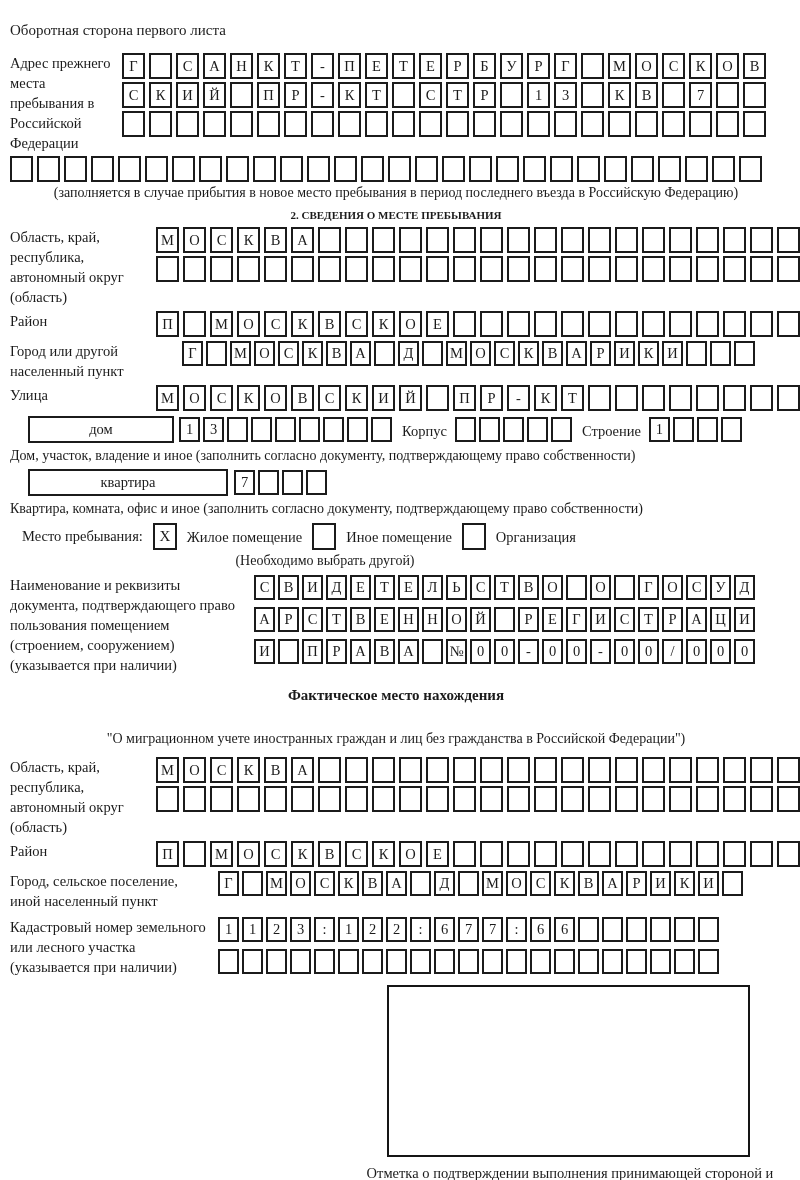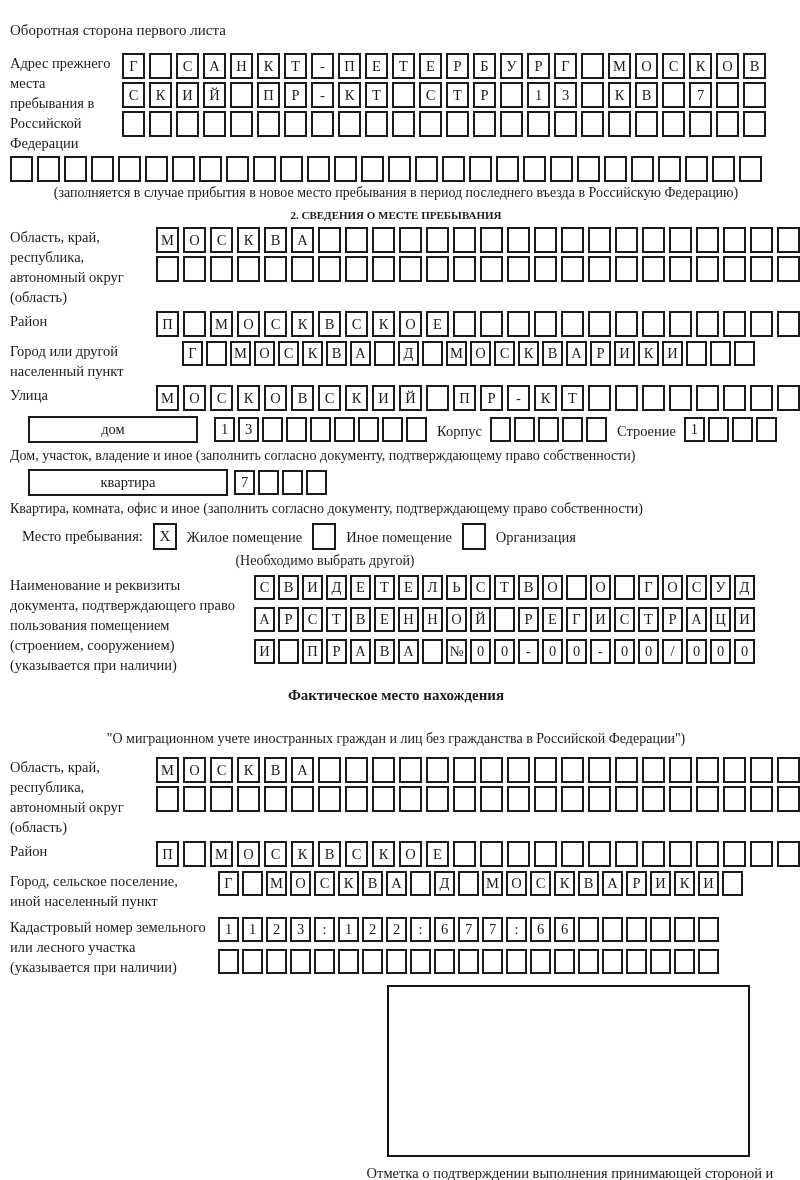--- a/index.html
+++ b/index.html
@@ -27,21 +27,21 @@
   }
   .boxrow-s .cell { width:21px; height:25px; }
   .fullrow { margin-top:3px; }
   .note { font-size:14px; margin:3px 0 2px 0; }
   .center { text-align:center; }
   .sec-title { text-align:center; font-weight:bold; font-size:11px; margin:8px 0 6px 0; }
   .named-box {
     flex:none; height:27px; box-sizing:border-box; border:2px solid #1b1b1b;
     display:flex; align-items:center; justify-content:center; font-size:14.5px;
   }
-  .dom-box { width:170px; margin-right:16px; }
+  .dom-box { width:146px; margin-right:5px; }
   .kv-box  { width:200px; margin-right:6px; }
   .inline-label { padding:3px 8px 0 10px; }
   .mesto-row { margin:6px 0 0 12px; align-items:center; }
   .cb {
     flex:none; width:24px; height:27px; box-sizing:border-box; border:2px solid #1b1b1b;
     display:flex; align-items:center; justify-content:center; font-size:15px; margin:0 10px 0 10px;
   }
   .opt-label { padding-top:1px; }
   .mesto-note { margin:3px 0 6px 150px; width:330px; text-align:center; font-size:14px; }
   .indent { margin-left:18px; margin-top:5px; align-items:center; }

